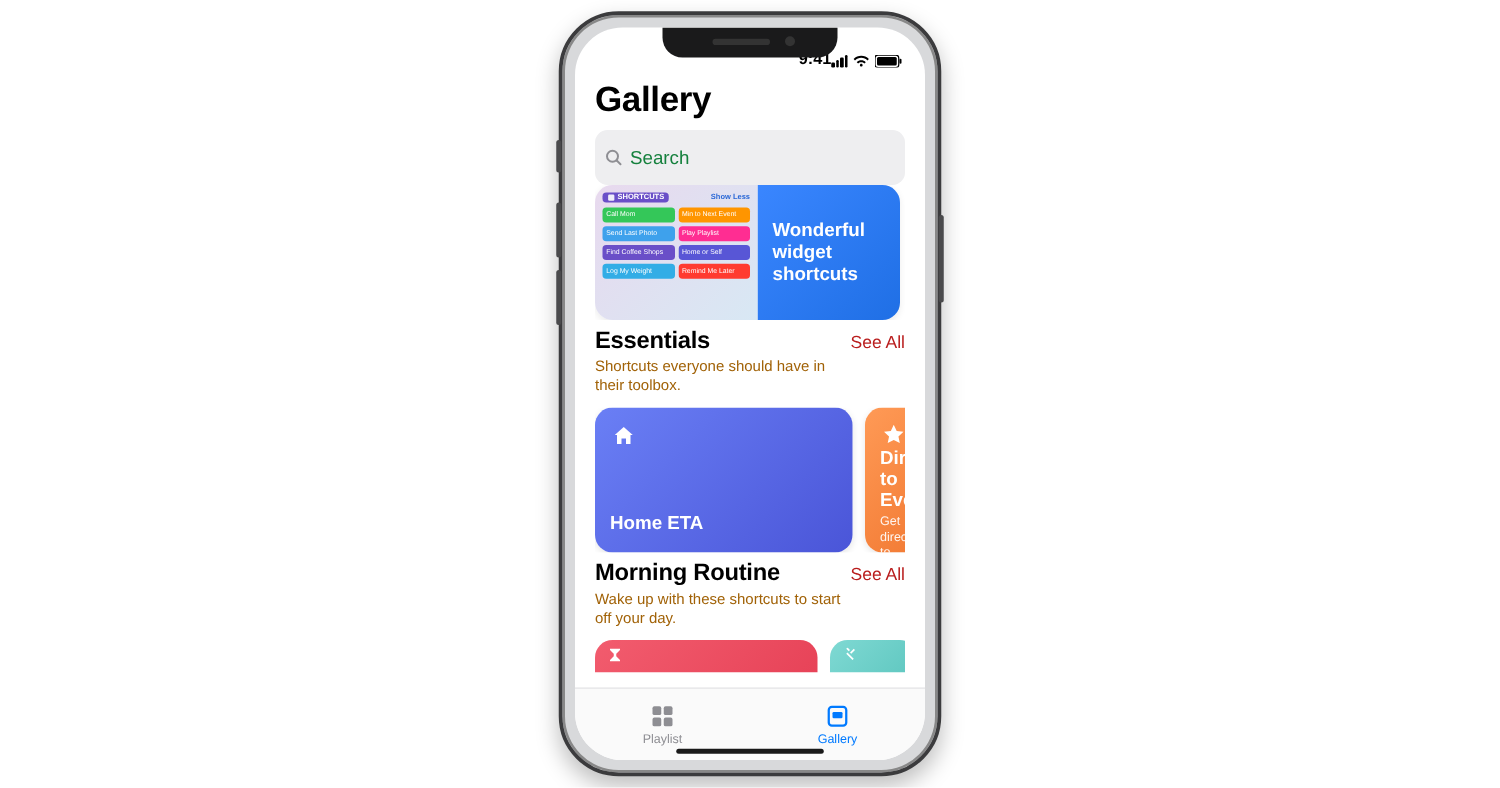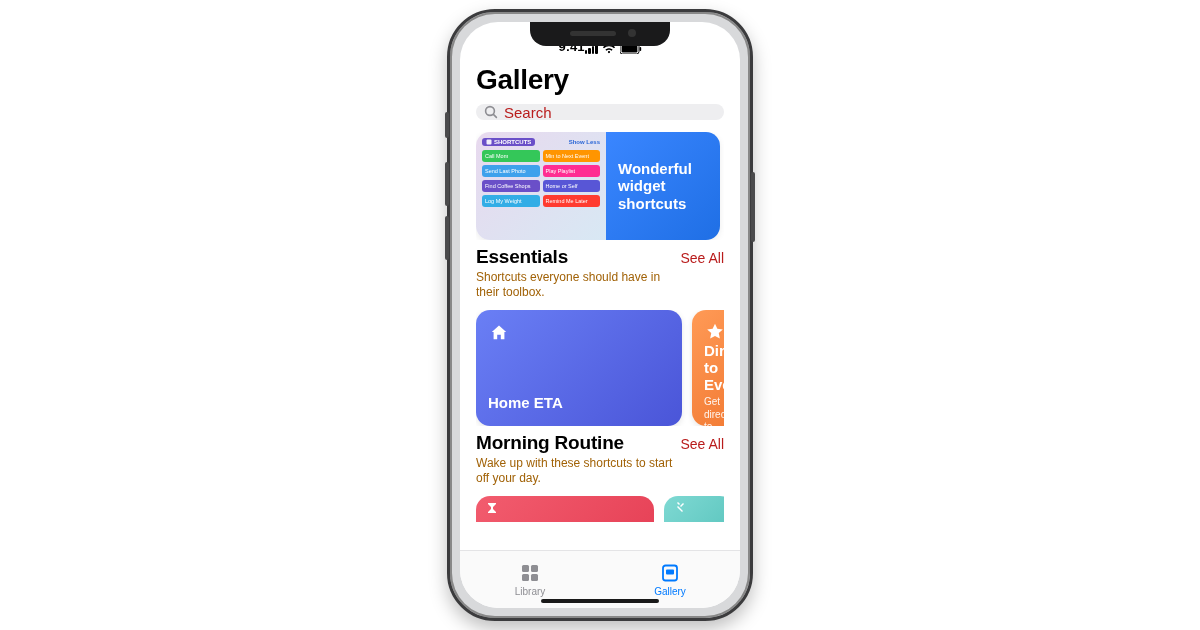--- a/index.html
+++ b/index.html
@@ -36,41 +36,41 @@
   .notch {
     position:absolute; top:0; left:50%; transform:translateX(-50%);
     width: 140px; height: 24px; background:#1a1a1b;
     border-bottom-left-radius:16px; border-bottom-right-radius:16px;
     z-index: 50;
   }
   .notch::before { content:""; position:absolute; left:40px; top:9px; width:46px; height:5px; background:#333; border-radius:3px; }
   .notch::after  { content:""; position:absolute; right:34px; top:7px; width:8px; height:8px; background:#333; border-radius:50%; }
 
   .status-bar {
-    height: 34px; display:flex; justify-content:center;
+    height: 34px; display:flex; justify-content:flex-end;
     align-items:flex-end; padding: 0 18px 2px;
     font-size: 13px; font-weight:600;
   }
   .status-right { display:flex; gap:4px; align-items:center; }
   .bars { display:flex; gap:1px; align-items:flex-end; }
   .bars span { width:2.5px; background:#000; display:block; border-radius:1px; }
   .bars span:nth-child(1){height:4px}.bars span:nth-child(2){height:6px}.bars span:nth-child(3){height:8px}.bars span:nth-child(4){height:10px}
   .wifi-svg, .batt-svg { display:block; }
 
   .content { flex:1; overflow:hidden; padding: 0 16px; }
   .page-title { font-size: 28px; font-weight:800; letter-spacing:-.3px; margin-top:8px; }
 
   .search-bar {
-    margin-top:8px; height:16px; background:#eeeef0; border-radius:10px;
-    display:flex; align-items:center; padding:0 8px; color:#b91c1c; font-size:15px;
+    margin-top:8px; height:44px; background:#eeeef0; border-radius:10px;
+    display:flex; align-items:center; padding:0 8px; color:#15803d; font-size:15px;
     gap:6px;
   }
   .search-icon-svg { flex:none; }
 
-  .featured-row { margin-top:12px; display:flex; gap:10px; overflow:hidden;align-items:center; }
+  .featured-row { display:flex; gap:10px; overflow:hidden;align-items:center; }
   .featured-card {
     width: 244px; height: 108px; border-radius:14px; flex:none;
     display:flex; overflow:hidden; box-shadow: 0 2px 6px rgba(0,0,0,.08);
   }
   .fc-left {
     width: 130px; background: linear-gradient(135deg,#e8d9ee,#d8e8f4);
     padding:6px; position:relative;
   }
   .fc-left-header { display:flex; justify-content:space-between; align-items:center; font-size:6px; font-weight:600; }
   .fc-left-header .sc-badge { background:#6a4fc8; color:#fff; padding:1px 4px; border-radius:3px; display:flex; align-items:center; gap:2px; }
@@ -244,21 +244,21 @@
     <div class="tab-bar">
       <div class="tab">
         <div class="tab-icon">
           <svg width="20" height="20" viewBox="0 0 20 20">
               <rect x="2" y="2" width="7" height="7" rx="1.5" fill="#8e8e93"></rect>
               <rect x="11" y="2" width="7" height="7" rx="1.5" fill="#8e8e93"></rect>
               <rect x="2" y="11" width="7" height="7" rx="1.5" fill="#8e8e93"></rect>
               <rect x="11" y="11" width="7" height="7" rx="1.5" fill="#8e8e93"></rect>
             </svg>
         </div>
-        <span>Library</span>
+        <span>Playlist</span>
       </div>
       <div class="tab active">
         <div class="tab-icon">
           <svg width="20" height="20" viewBox="0 0 20 20">
               <rect x="3" y="2.5" width="14" height="15" rx="2.5" fill="none" stroke="#007aff" stroke-width="1.8"></rect>
               <rect x="6" y="6.5" width="8" height="5" rx="1" fill="#007aff"></rect>
             </svg>
         </div>
         <span>Gallery</span>
       </div>

